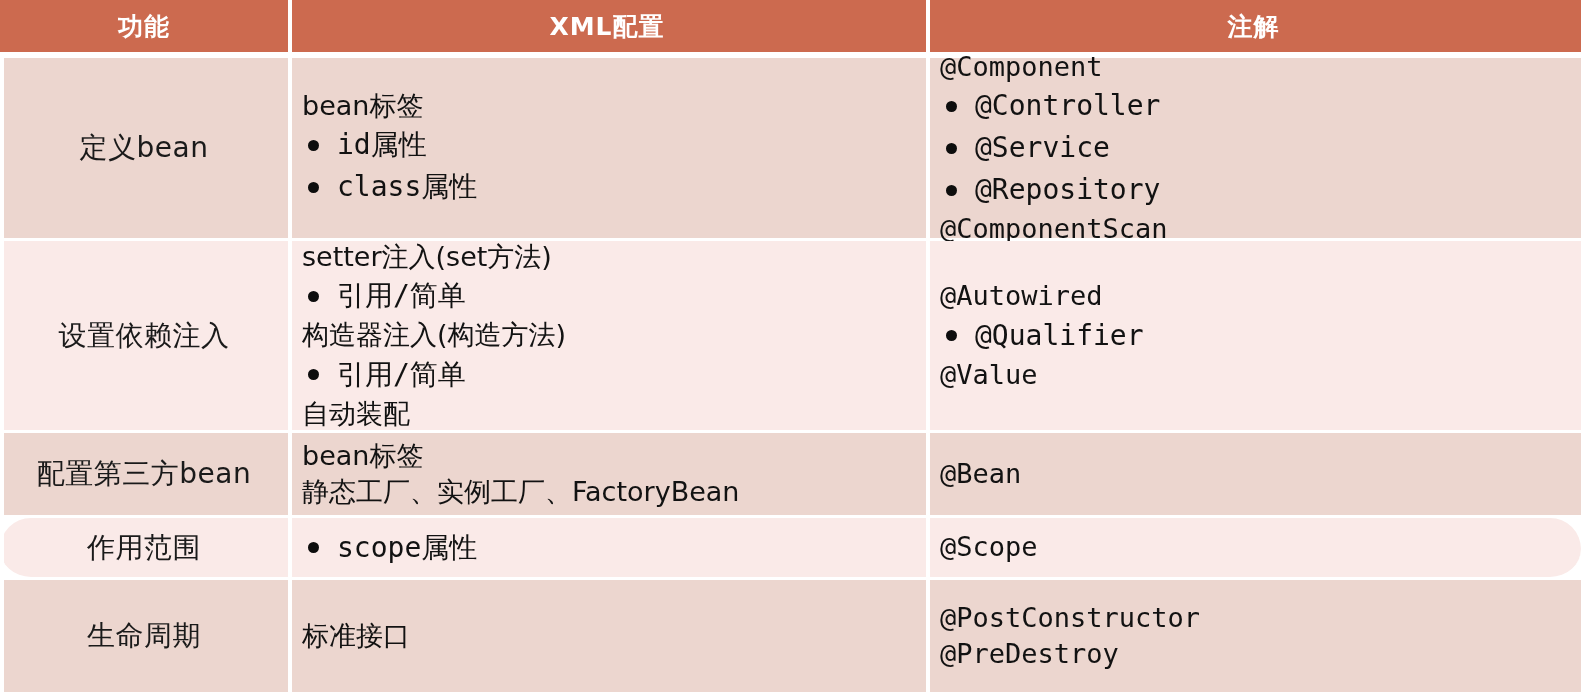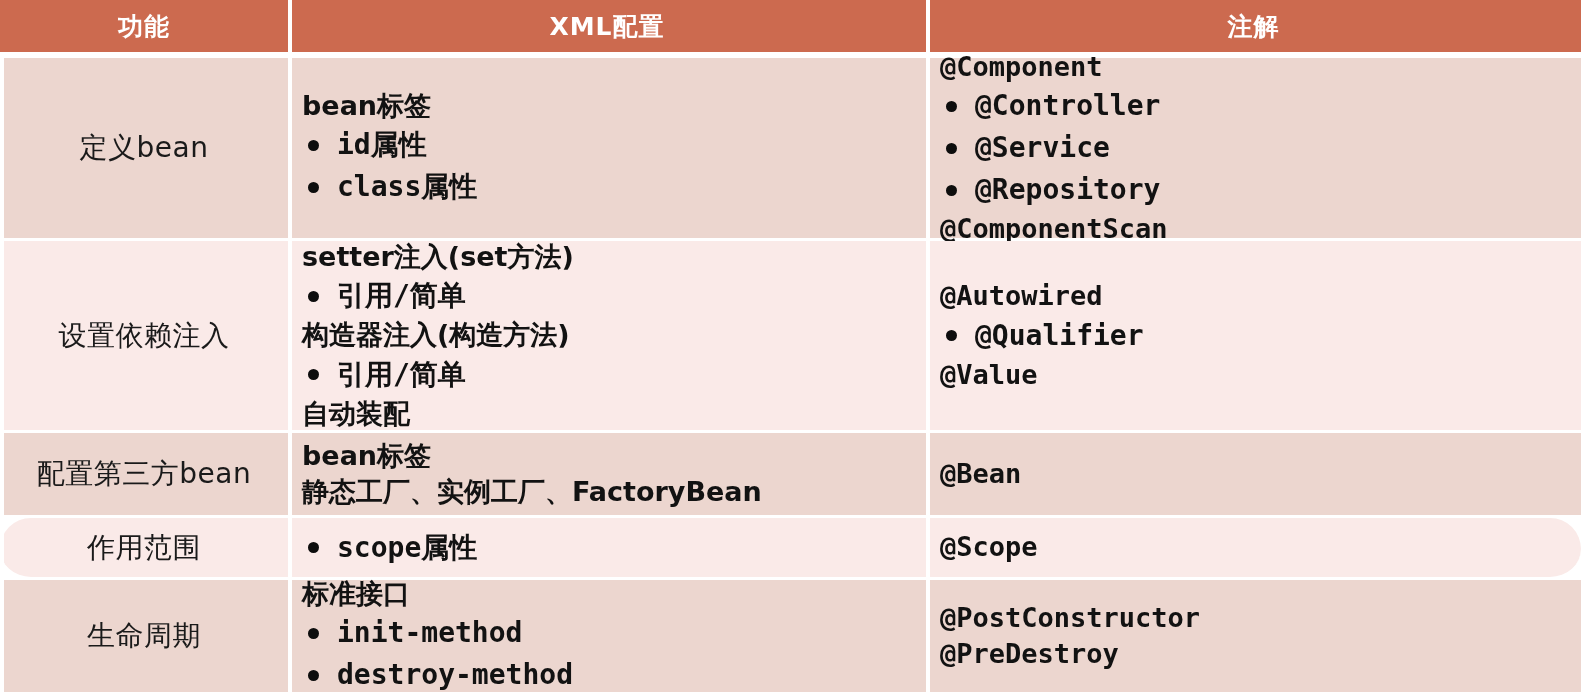--- a/index.html
+++ b/index.html
@@ -112,21 +112,20 @@
     text-align: center;
     font-size: 28px;
     color: #1a1a1a;
     font-family: "DejaVu Sans", sans-serif;
     letter-spacing: 0.5px;
   }
 
   .cellbody {
     padding-left: 14px;
     padding-right: 16px;
-    font-weight: bold;
   }
 
   .line {
     font-size: 27px;
     line-height: 1.34;
     color: #121212;
     white-space: nowrap;
     font-family: "DejaVu Sans Mono", "DejaVu Sans", monospace;
   }
   .line.cjk {
@@ -286,30 +285,20 @@
         <div class="line">@Scope</div>
       </div>
     </div>
 
     <div class="tr dark r5">
       <div class="td c1 feature">
         <span>生命周期</span>
       </div>
       <div class="td c2 cellbody">
         <div class="line cjk">标准接口</div>
-        <ul class="bullets">
-          <li>
-              <span class="dot"></span>
-              <span>init-method</span>
-            </li>
-          <li>
-              <span class="dot"></span>
-              <span>destroy-method</span>
-            </li>
-        </ul>
       </div>
       <div class="td c3 cellbody">
         <div class="line">@PostConstructor</div>
         <div class="line">@PreDestroy</div>
       </div>
     </div>
 
   </div>
 </div>
 

